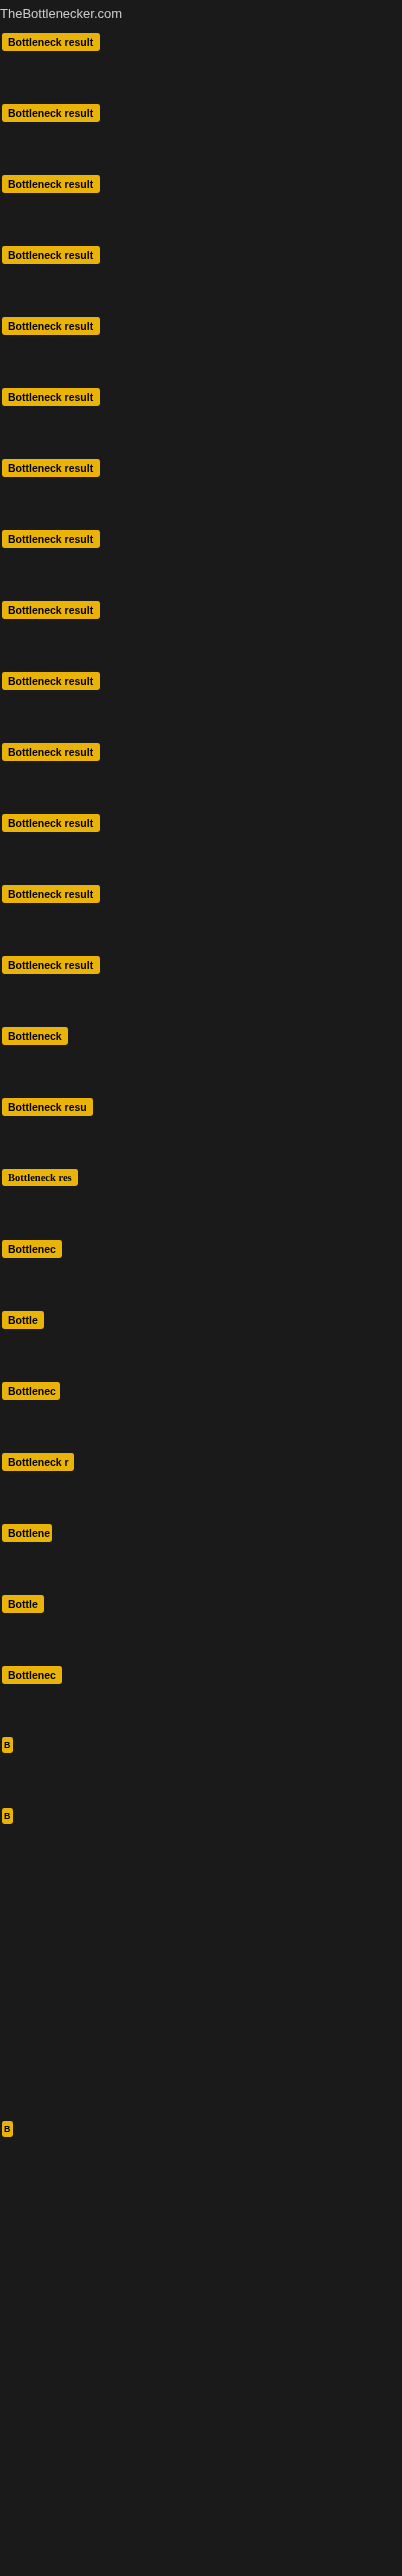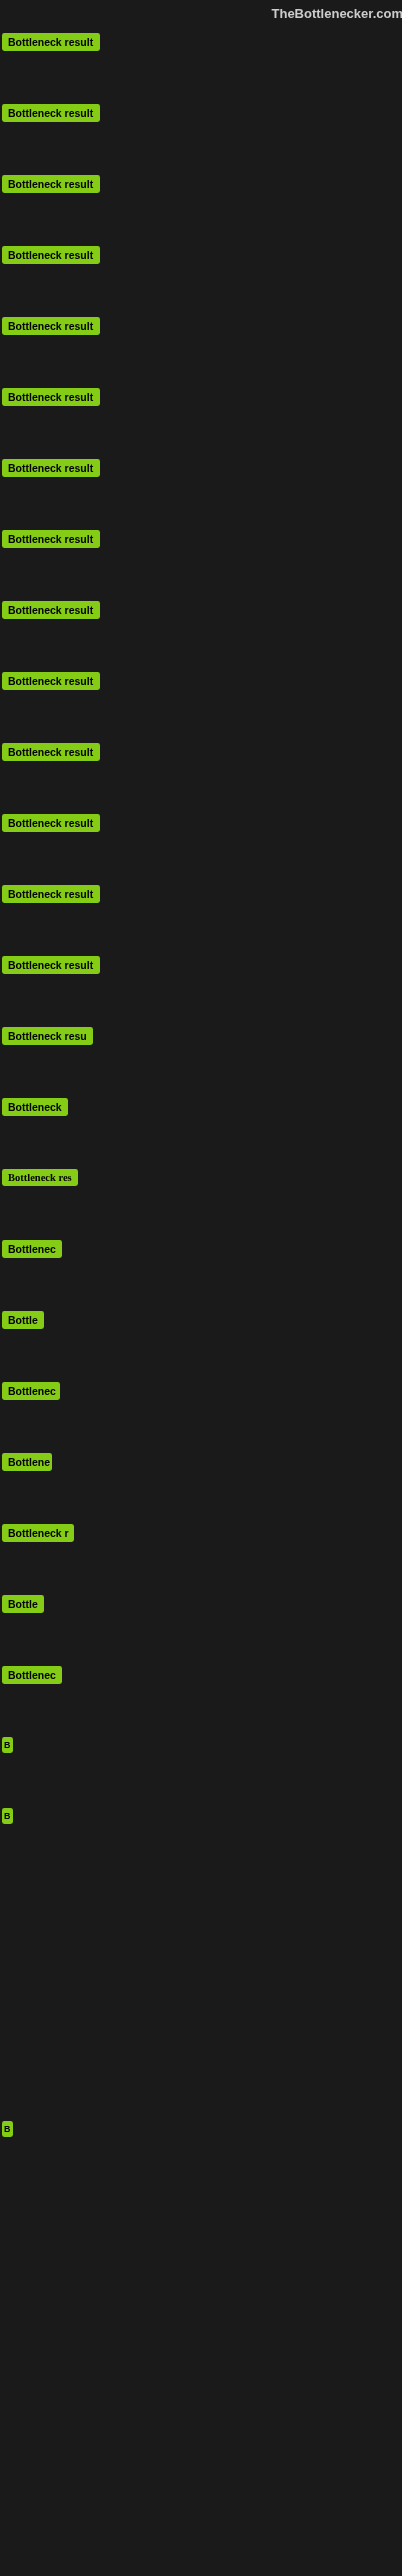--- a/index.html
+++ b/index.html
@@ -10,37 +10,37 @@
 
     body {
       background-color: #1a1a1a;
       width: 403px;
       min-height: 2576px;
       font-family: Arial, sans-serif;
       position: relative;
     }
 
     .site-title {
-      text-align: right;
+      text-align: left;
       color: #cccccc;
       font-size: 13px;
       padding: 6.4px 0 3.2px 0;
-      font-weight: bold;
+      font-weight: normal;
     }
 
     .bottleneck-item {
       position: relative;
       height: 71px;
       display: flex;
       align-items: flex-start;
       padding-top: 8px;
     }
 
     .bottleneck-badge {
-      background-color: #84cc16;
+      background-color: #eab308;
       color: #000000;
       font-size: 10.5px;
       font-weight: bold;
       padding: 3.2px 6.4px;
       border-radius: 2.4px;
       white-space: nowrap;
       display: inline-block;
       margin-left: 1.6px;
     }
 
@@ -131,43 +131,43 @@
       </div>
       <div class="bottleneck-item item-12">
         <span class="bottleneck-badge">Bottleneck result</span>
       </div>
       <div class="bottleneck-item item-13">
         <span class="bottleneck-badge">Bottleneck result</span>
       </div>
       <div class="bottleneck-item item-14">
         <span class="bottleneck-badge">Bottleneck result</span>
       </div>
+      <div class="bottleneck-item item-16">
+        <span class="bottleneck-badge">Bottleneck</span>
+      </div>
       <div class="bottleneck-item item-15">
         <span class="bottleneck-badge">Bottleneck resu</span>
-      </div>
-      <div class="bottleneck-item item-16">
-        <span class="bottleneck-badge">Bottleneck</span>
       </div>
       <div class="bottleneck-item item-17">
         <span class="bottleneck-badge">Bottleneck res</span>
       </div>
       <div class="bottleneck-item item-18">
         <span class="bottleneck-badge">Bottlenec</span>
       </div>
       <div class="bottleneck-item item-19">
         <span class="bottleneck-badge">Bottle</span>
       </div>
       <div class="bottleneck-item item-20">
         <span class="bottleneck-badge">Bottlenec</span>
       </div>
+      <div class="bottleneck-item item-22">
+        <span class="bottleneck-badge">Bottleneck r</span>
+      </div>
       <div class="bottleneck-item item-21">
         <span class="bottleneck-badge">Bottlene</span>
-      </div>
-      <div class="bottleneck-item item-22">
-        <span class="bottleneck-badge">Bottleneck r</span>
       </div>
       <div class="bottleneck-item item-23">
         <span class="bottleneck-badge">Bottle</span>
       </div>
       <div class="bottleneck-item item-24">
         <span class="bottleneck-badge">Bottlenec</span>
       </div>
       <div class="bottleneck-item item-25">
         <span class="bottleneck-badge">B</span>
       </div>

